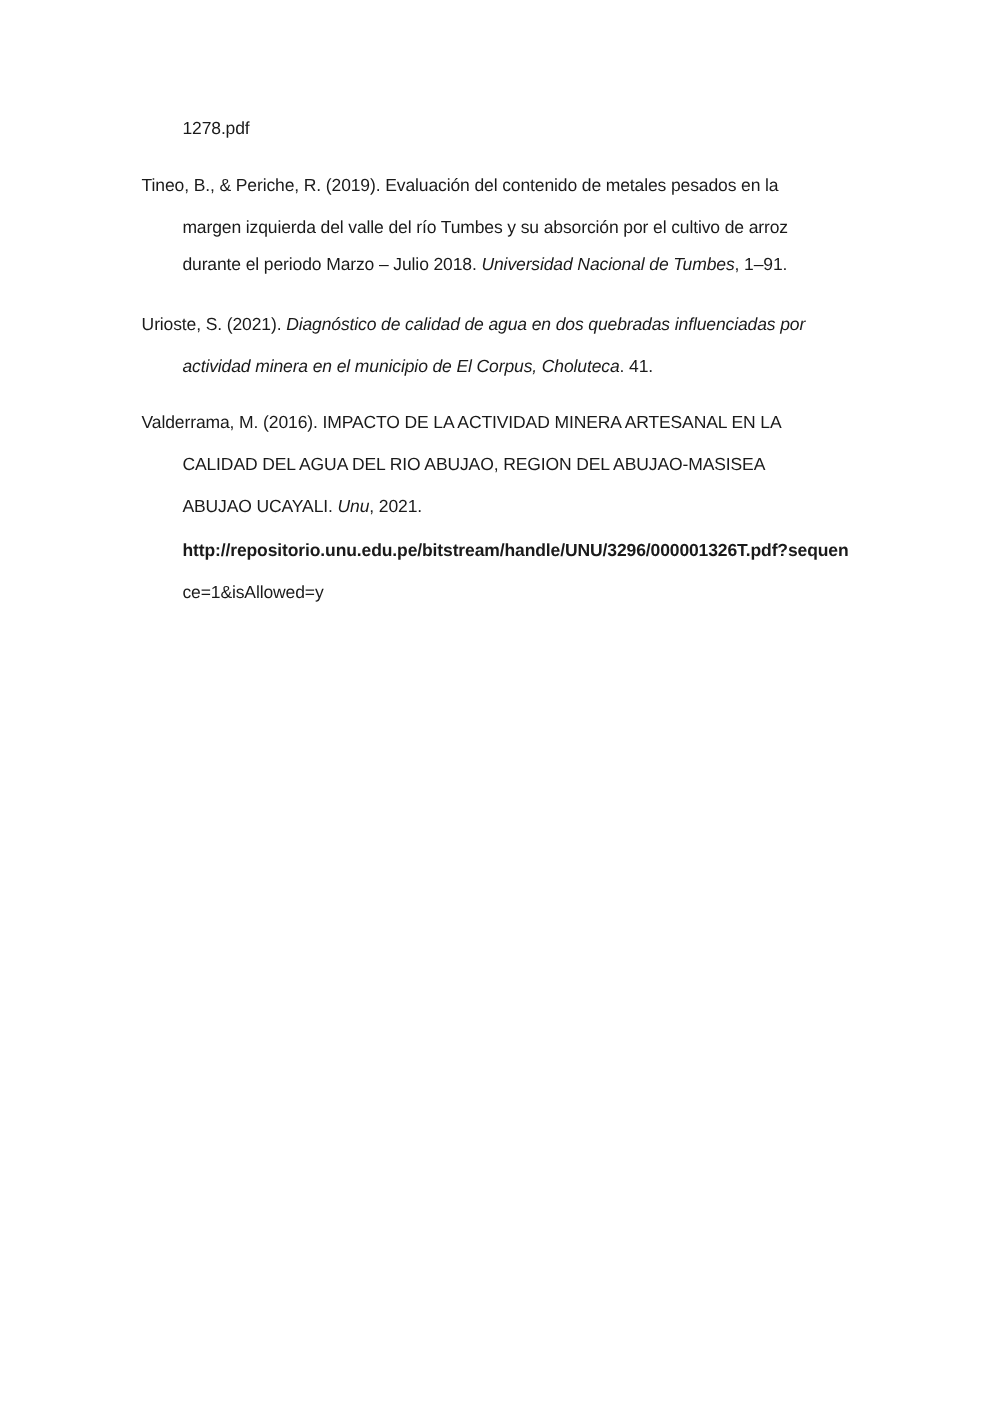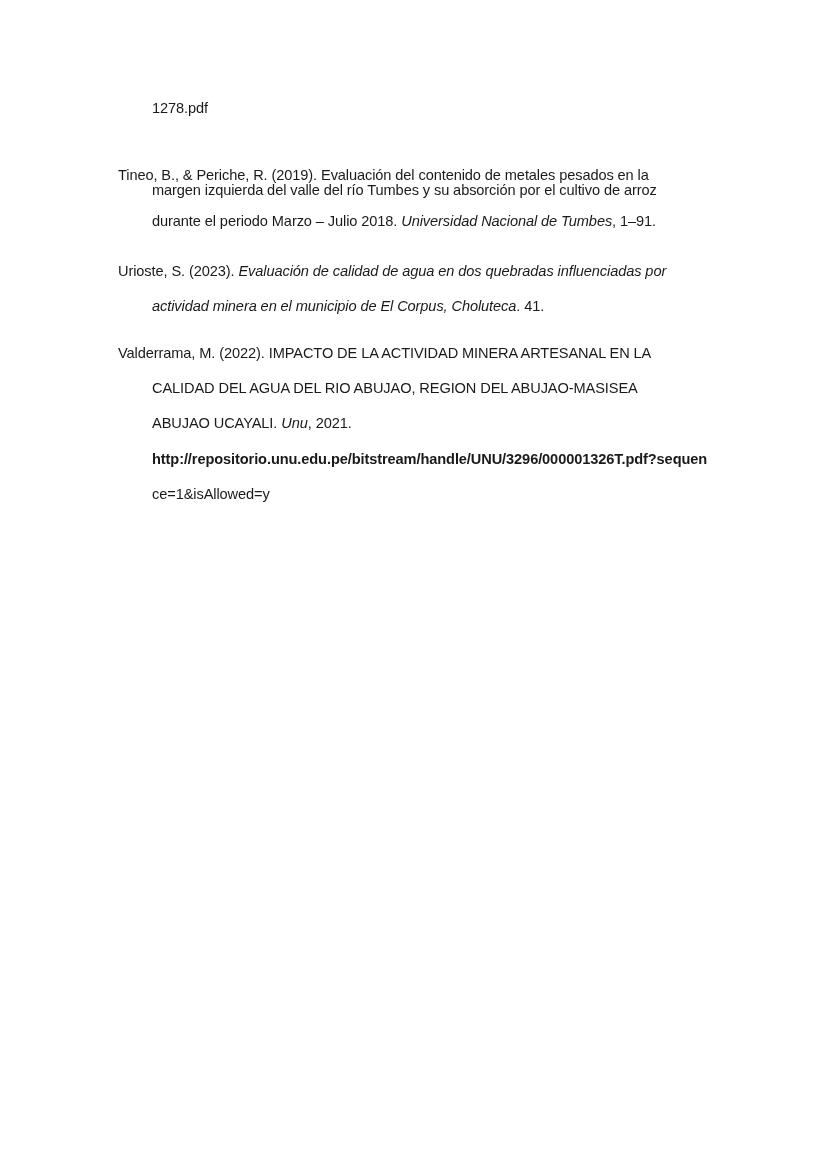--- a/index.html
+++ b/index.html
@@ -19,43 +19,43 @@
 </head>
 <body>
 
 <div class="page">
 
   <div class="line indent" style="top:99px;">
     <span>1278.pdf</span>
   </div>
 
   <div>
-    <div class="line first" style="top:146px;margin-top:20px;">
+    <div class="line first" style="top:146px;">
       <span>Tineo, B., &amp; Periche, R. (2019). Evaluación del contenido de metales pesados en la</span>
     </div>
     <div class="line indent" style="top:181px;">
       <span>margen izquierda del valle del río Tumbes y su absorción por el cultivo de arroz</span>
     </div>
     <div class="line indent" style="top:212px;">
       <span>durante el periodo Marzo – Julio 2018. </span><i>Universidad Nacional de Tumbes</i><span>, 1–91.</span>
     </div>
   </div>
 
   <div>
     <div class="line first" style="top:262px;">
-      <span>Urioste, S. (2023). </span><i>Evaluación de calidad de agua en dos quebradas influenciadas por</i>
+      <span>Urioste, S. (2021). </span><i>Diagnóstico de calidad de agua en dos quebradas influenciadas por</i>
     </div>
     <div class="line indent" style="top:297px;">
       <i>actividad minera en el municipio de El Corpus, Choluteca</i><span>. 41.</span>
     </div>
   </div>
 
   <div>
     <div class="line first" style="top:344px;">
-      <span>Valderrama, M. (2022). IMPACTO DE LA ACTIVIDAD MINERA ARTESANAL EN LA</span>
+      <span>Valderrama, M. (2016). IMPACTO DE LA ACTIVIDAD MINERA ARTESANAL EN LA</span>
     </div>
     <div class="line indent" style="top:379px;">
       <span>CALIDAD DEL AGUA DEL RIO ABUJAO, REGION DEL ABUJAO-MASISEA</span>
     </div>
     <div class="line indent" style="top:414px;">
       <span>ABUJAO UCAYALI. </span><i>Unu</i><span>, 2021.</span>
     </div>
     <div class="line indent" style="top:450px;font-weight:bold;">
       <span>http://repositorio.unu.edu.pe/bitstream/handle/UNU/3296/000001326T.pdf?sequen</span>
     </div>

